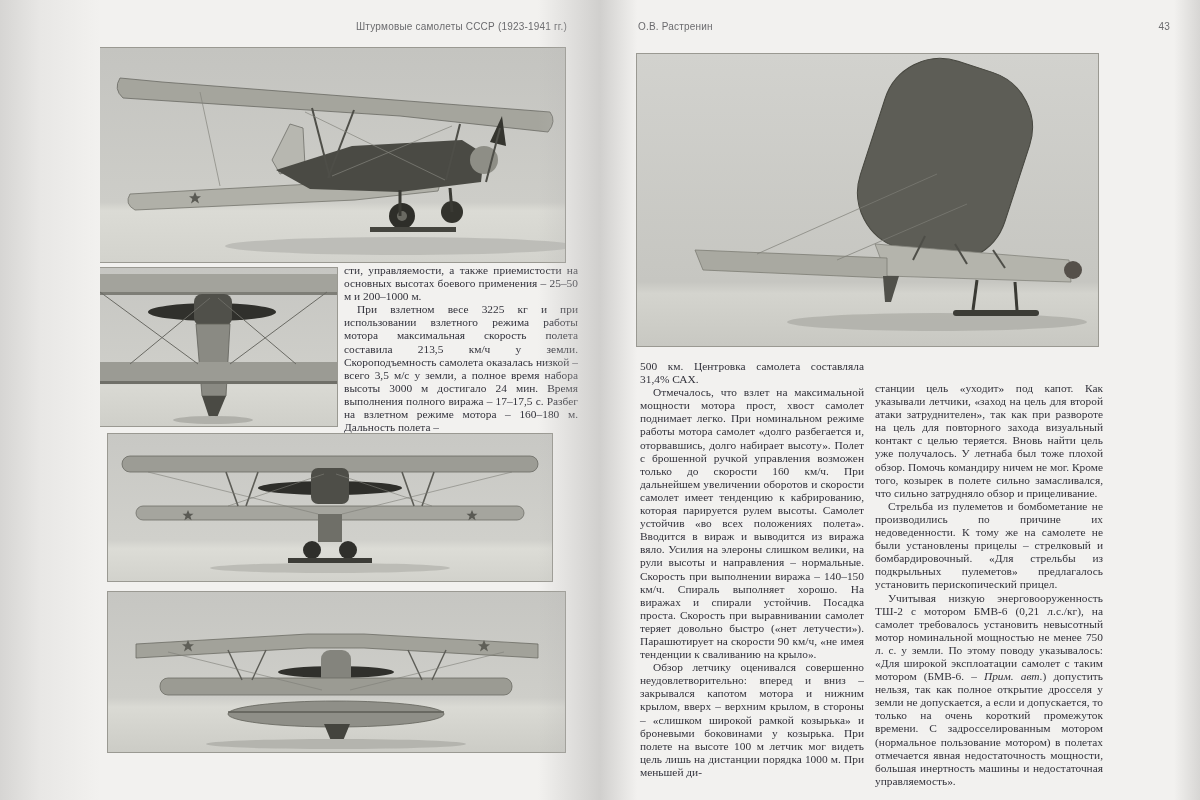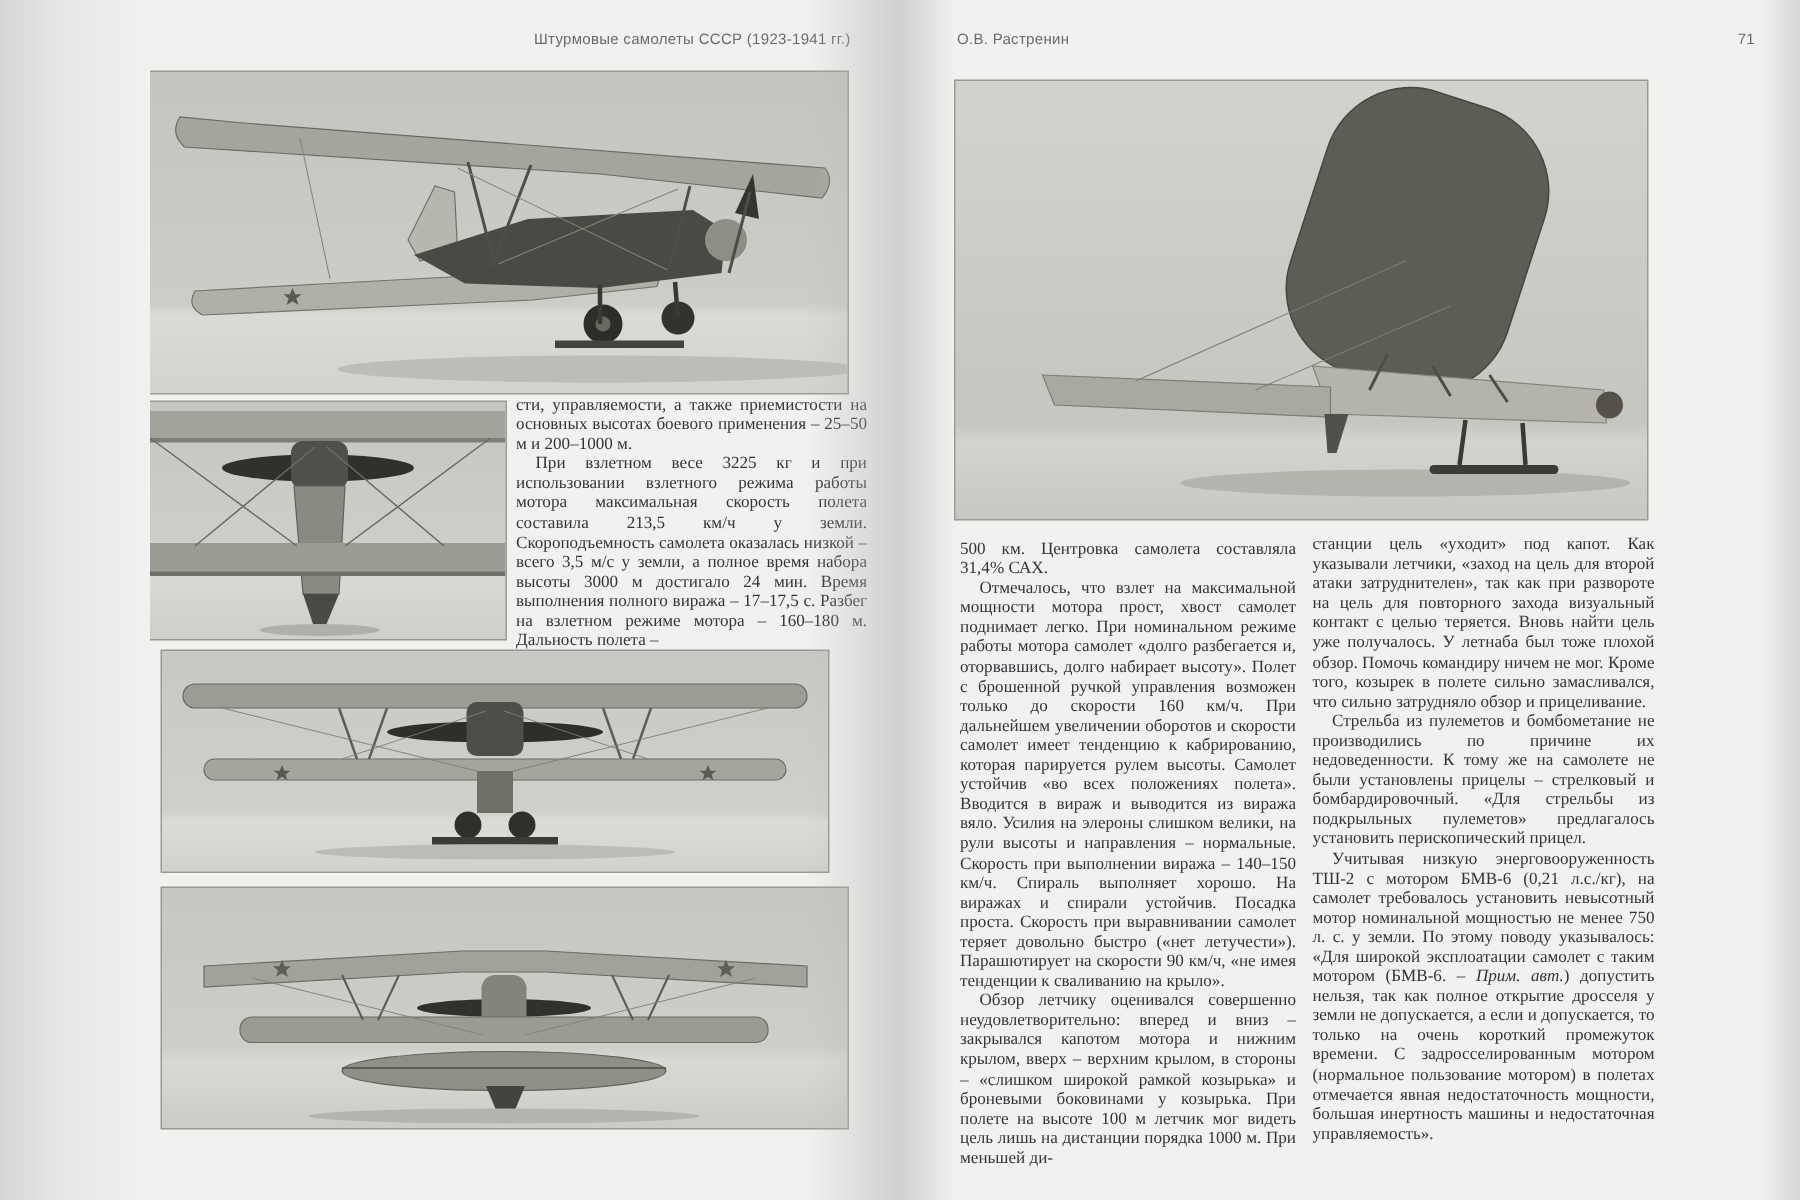--- a/index.html
+++ b/index.html
@@ -39,21 +39,21 @@
   #photo4{left:108px;top:592px;width:457px;height:160px;}
   #photo5{left:37px;top:54px;width:461px;height:292px;}
 
   .textcol{position:absolute;font-family:"Liberation Serif",serif;
     font-size:11.4px;line-height:13.1px;color:#33333c;text-align:justify;
     hyphens:auto;-webkit-hyphens:auto;}
   .textcol p{margin:0;}
   .textcol p.ind{text-indent:13px;}
   #colL{left:344px;top:264px;width:234px;}
   #col1{left:40px;top:360px;width:224px;}
-  #col2{left:275px;top:357px;width:228px;}
+  #col2{left:275px;top:382px;width:228px;}
 </style>
 </head>
 <body>
 
 <div class="spread">
 
   <div class="page left">
     <span class="pagenum">42</span>
     <span class="running-title">Штурмовые самолеты СССР (1923-1941 гг.)</span>
 
@@ -212,21 +212,21 @@
           </g>
           <polygon points="216,132 242,132 232,156 226,156" fill="#44443e"></polygon>
           <ellipse cx="228" cy="152" rx="130" ry="5" fill="#b4b4ae"></ellipse>
         </g>
       </svg>
     </figure>
   </div>
 
   <div class="page right">
     <span class="running-title">О.В. Растренин</span>
-    <span class="pagenum">71</span>
+    <span class="pagenum">43</span>
 
     <figure class="photo" id="photo5">
       <svg viewBox="0 0 461 292" preserveAspectRatio="none">
         <defs>
           <linearGradient id="g5" x1="0" y1="0" x2="0" y2="1">
             <stop offset="0" stop-color="#d2d2ce"></stop>
               <stop offset="0.78" stop-color="#c6c6c1"></stop>
             <stop offset="0.82" stop-color="#d4d4ce"></stop>
               <stop offset="1" stop-color="#c8c8c2"></stop>
           </linearGradient>

